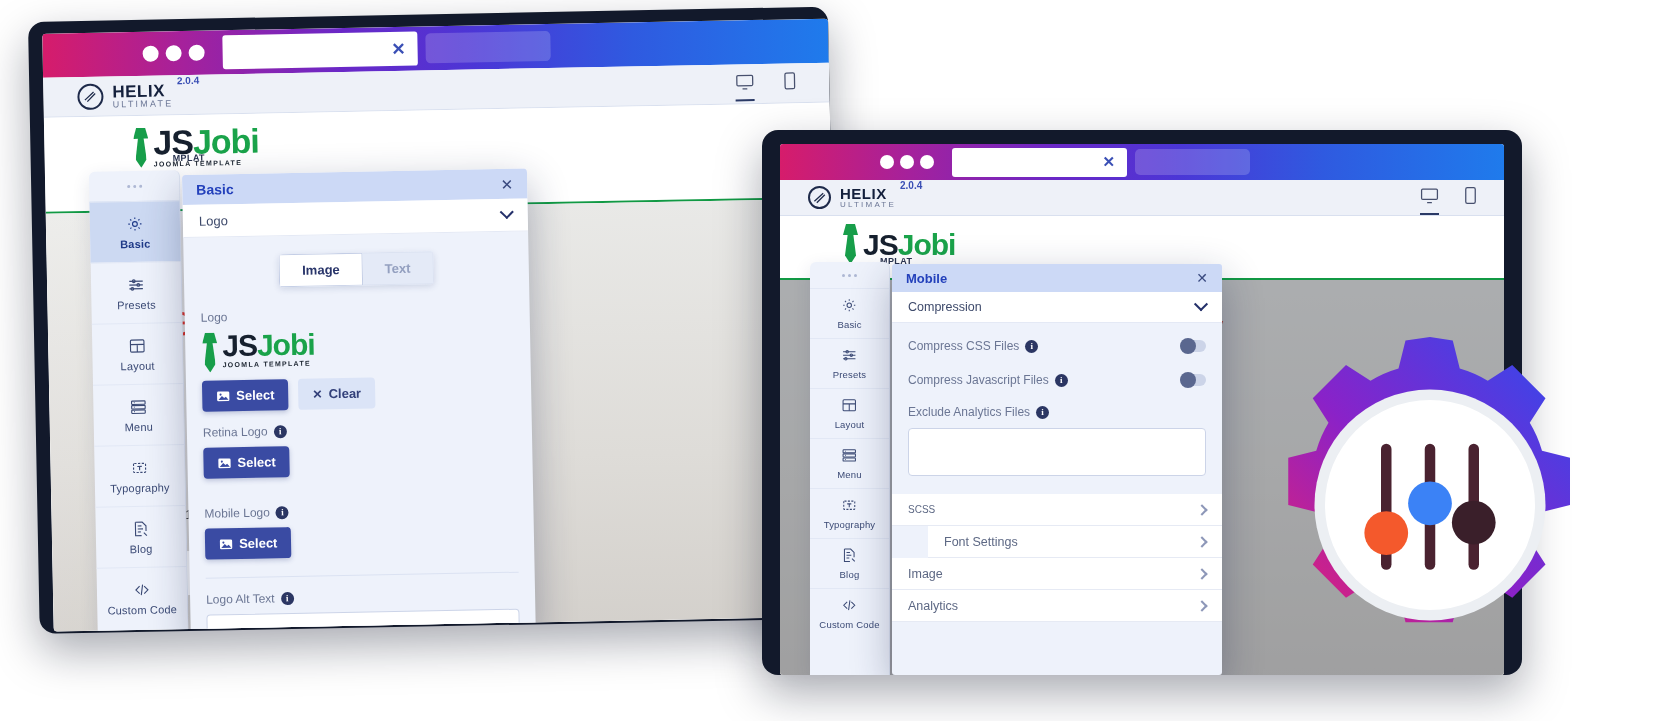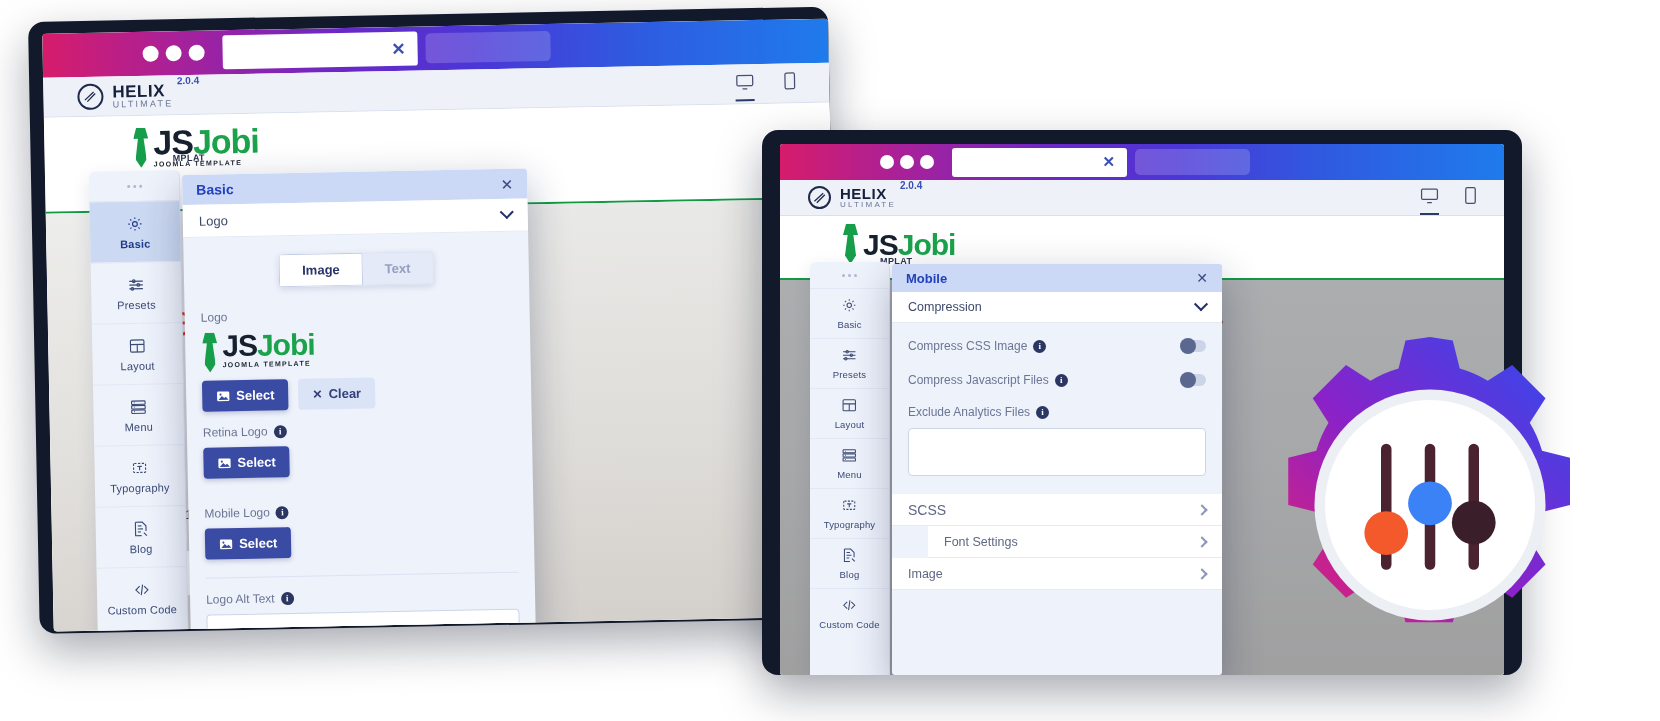--- a/index.html
+++ b/index.html
@@ -609,50 +609,54 @@
           <span class="modal-x" style="font-size:14px;">✕</span>
         </div>
         <div class="accordion-head" style="height:31px;">
           <span style="font-size:12.5px;">Compression</span>
           <span class="chev"></span>
         </div>
 
         <div style="padding:16px 16px 14px 16px;">
           <div style="display:flex;align-items:center;justify-content:space-between;margin-bottom:20px;">
             <span class="fld-label">
-              <span>Compress CSS Image</span>
+              <span>Compress CSS Files</span>
               <span class="info-dot">i</span>
             </span>
             <span class="toggle"></span>
           </div>
           <div style="display:flex;align-items:center;justify-content:space-between;margin-bottom:18px;">
             <span class="fld-label">
               <span>Compress Javascript Files</span>
               <span class="info-dot">i</span>
             </span>
             <span class="toggle"></span>
           </div>
           <div class="fld-label" style="margin-bottom:9px;">
             <span>Exclude Analytics Files</span>
             <span class="info-dot">i</span>
           </div>
           <textarea class="txt-input" style="height: 48px; resize: none;"></textarea>
         </div>
 
         <div id="advance-rows">
             <div class="list-row" style="height: 32px;">
-              <span style="font-size: 14px;">SCSS</span>
+              <span style="font-size: 10px;">SCSS</span>
               <span class="chev-r"></span>
             </div>
             <div class="list-row" style="height: 32px; margin-left: 36px;">
               <span style="font-size: 12.5px;">Font Settings</span>
               <span class="chev-r"></span>
             </div>
             <div class="list-row" style="height: 32px;">
               <span style="font-size: 12.5px;">Image</span>
+              <span class="chev-r"></span>
+            </div>
+            <div class="list-row" style="height: 32px;">
+              <span style="font-size: 12.5px;">Analytics</span>
               <span class="chev-r"></span>
             </div>
           </div>
       </div>
 
     </div>
   </div>
 
   <div id="gear-overlay" style="left:1255px; top:325px; width:350px; height:360px;">
     <svg viewBox="0 0 200 200" style="width:100%;height:100%;display:block;">

